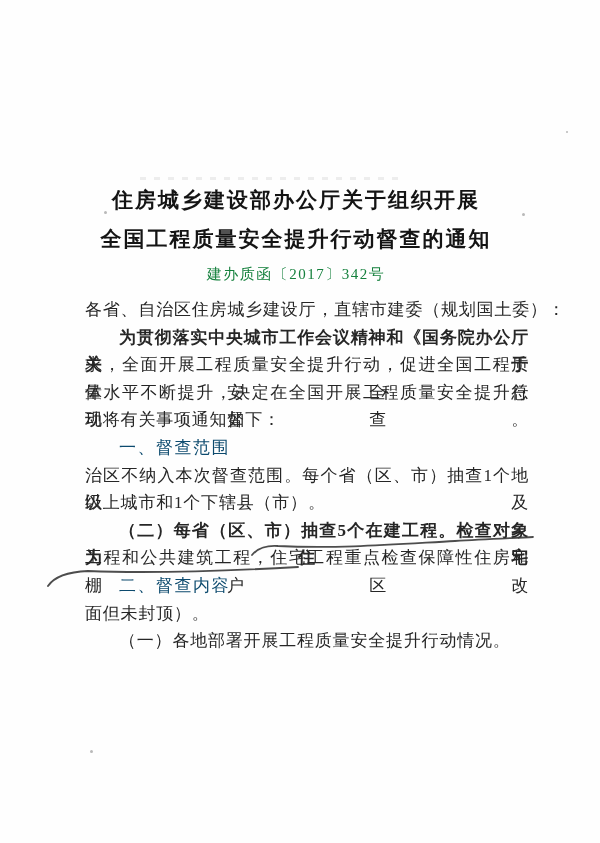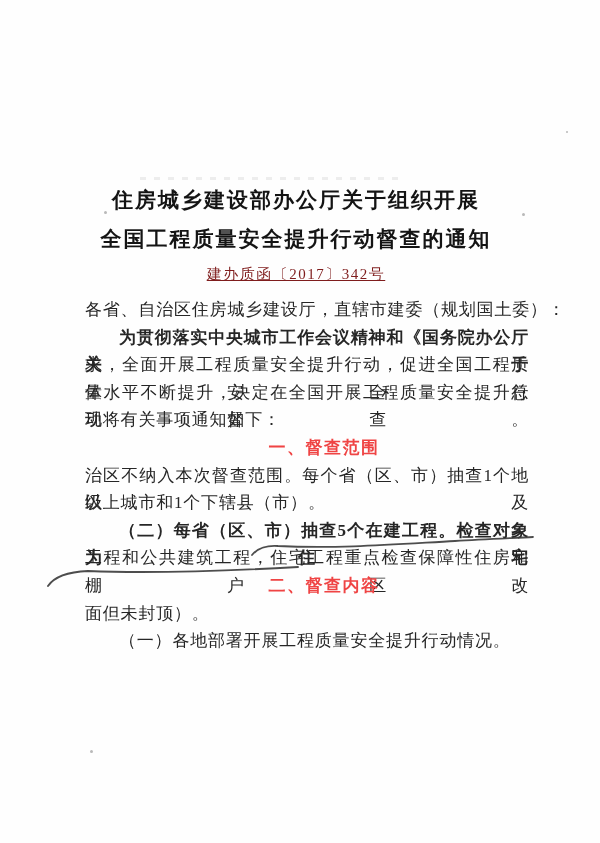--- a/index.html
+++ b/index.html
@@ -22,22 +22,21 @@
     font-size:21px;
     line-height:39px;
     letter-spacing:2px;
     color:#141414;
   }
   .doc-number{
     font-size:15px;
     line-height:26px;
     margin-top:3px;
     letter-spacing:1.5px;
-    color:#7f1d1d;
-    text-decoration:underline;
+    color:#15803d;
   }
   .body-block{
     position:absolute;
     top:296px;left:85px;
     width:444px;
   }
   .line{
     height:27.6px;
     line-height:27.6px;
     font-size:17px;
@@ -47,24 +46,23 @@
   }
   .line.fill{
     white-space:normal;
     text-align:justify;
     text-align-last:justify;
   }
   .line.indent{padding-left:34px;}
   .line.indent.fill{padding-left:0;text-indent:34px;font-weight:bold;}
   .line.heading{
     font-family:"Liberation Sans", sans-serif;
-    font-weight:700;
-    color:#ef4444;
+    font-weight:400;
+    color:#0c4a6e;
     letter-spacing:1.5px;
-    text-align:center;
   }
   .pen-overlay{
     position:absolute;top:0;left:0;
     width:600px;height:843px;
     pointer-events:none;
   }
   .speck{
     position:absolute;
     border-radius:50%;
     background:#b9b9b9;

